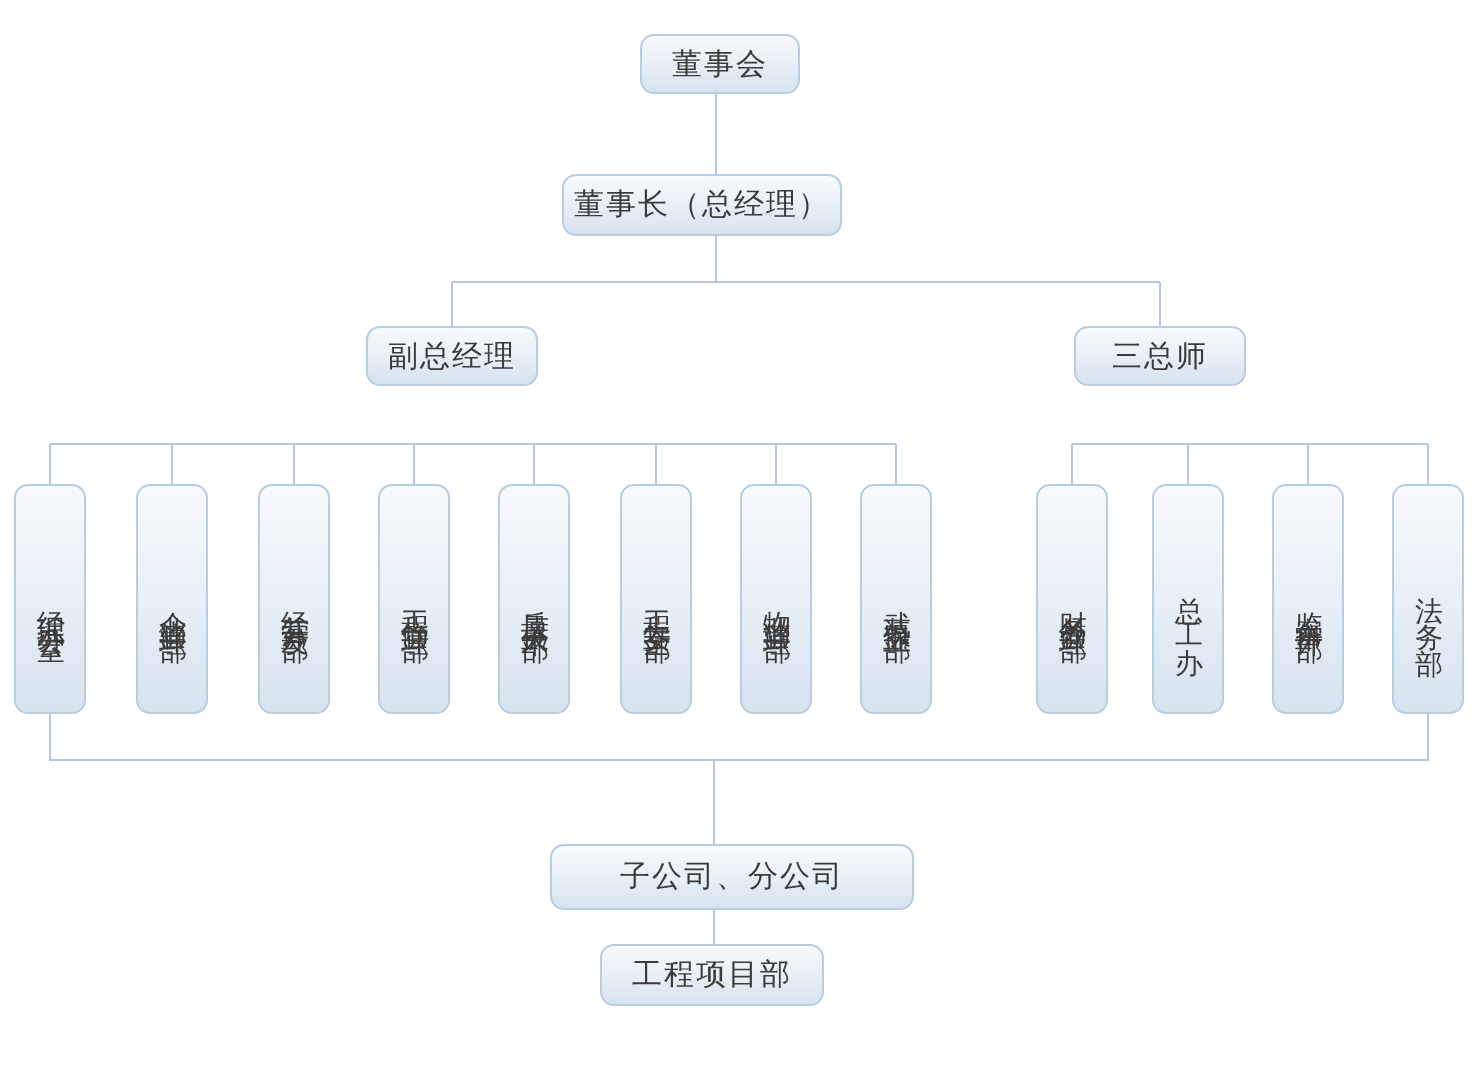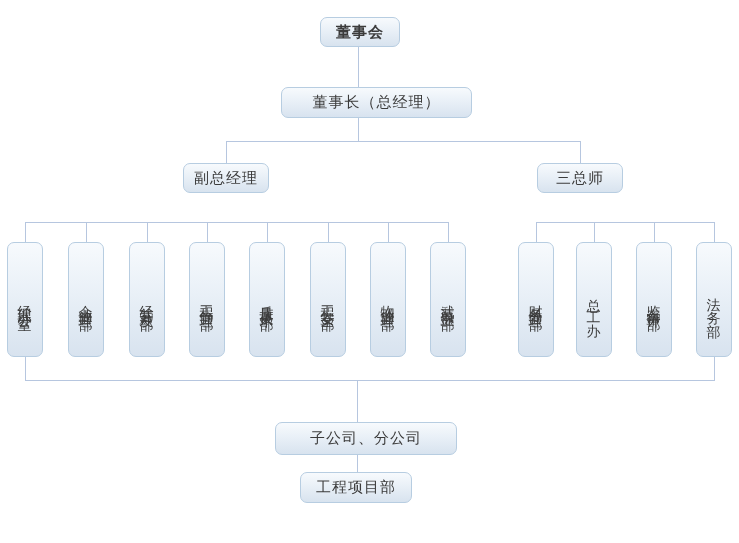--- a/index.html
+++ b/index.html
@@ -31,22 +31,22 @@
   .vbox{width:36px;height:115px;top:242px;font-size:14px;letter-spacing:0;}
   .v-label{
     writing-mode:vertical-rl;
     text-orientation:upright;
     letter-spacing:3px;
     margin-bottom:-3px;
     line-height:1;
   }
   .vbox.spread .v-label{letter-spacing:13px;margin-bottom:-13px;}
   
-  .b-board{left:320px;top:17px;width:80px;font-weight:bold;}
-  .b-chairman{left:281px;top:87px;width:191px;height:31px;}
+  .b-board{left:320px;top:17px;width:80px;}
+  .b-chairman{left:281px;top:87px;width:140px;height:31px;}
   .b-deputy{left:183px;top:163px;width:86px;}
   .b-chiefs{left:537px;top:163px;width:86px;}
   .b-subsid{left:275px;top:422px;width:182px;height:33px;}
   .b-project{left:300px;top:472px;width:112px;height:31px;}
   
   .lv0{left:7px;}   .lv1{left:68px;}  .lv2{left:129px;} .lv3{left:189px;}
   .lv4{left:249px;} .lv5{left:310px;} .lv6{left:370px;} .lv7{left:430px;}
   
   .rv0{left:518px;} .rv1{left:576px;} .rv2{left:636px;} .rv3{left:696px;}
 </style>

